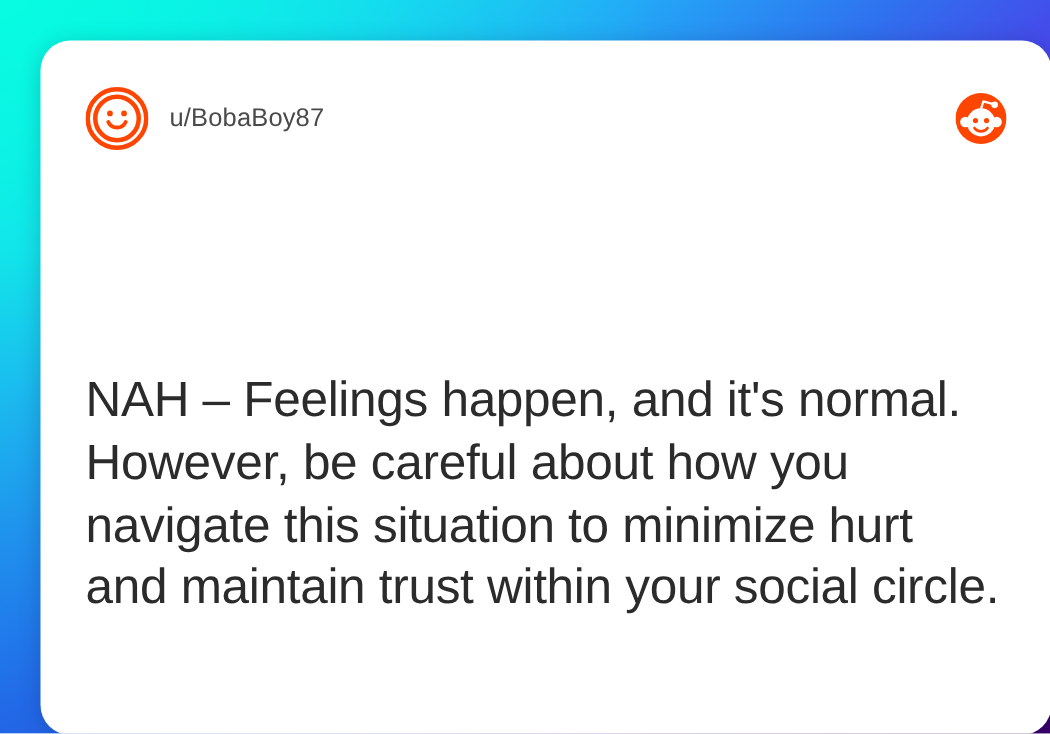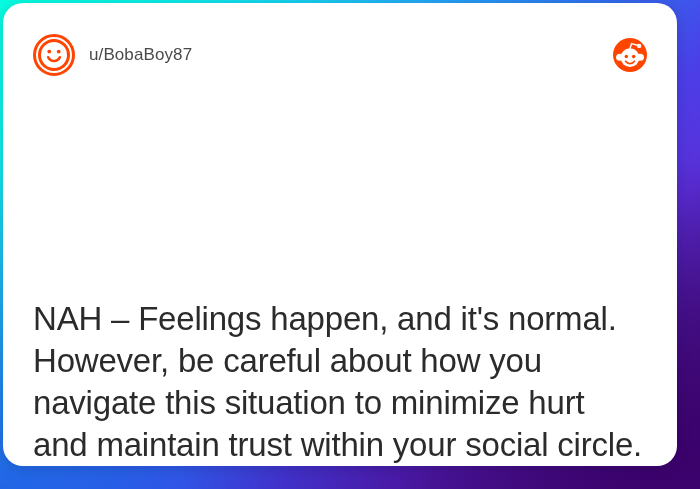--- a/index.html
+++ b/index.html
@@ -23,21 +23,21 @@
         #18f5e0 0%,
         #13e8e8 10%,
         #1ad1f2 22%,
         #23a8f7 36%,
         #2f72ef 50%,
         #4b3fe8 64%,
         #5a2fd8 74%,
         #4b1e9e 85%,
         #3a0f6e 94%,
         #2e0a55 100%);
-    padding: 3px;
+    padding: 27px;
   }
 
   
   #stage::after {
     content: "";
     position: absolute;
     inset: 0;
     background:
       radial-gradient(120% 110% at 100% 100%, rgba(60, 0, 110, 0.92) 0%, rgba(60, 0, 110, 0.55) 32%, rgba(60, 0, 110, 0) 62%),
       radial-gradient(105% 100% at 0% 100%, rgba(30, 70, 220, 0.60) 0%, rgba(30, 70, 220, 0.22) 38%, rgba(30, 70, 220, 0) 66%),
@@ -87,21 +87,21 @@
     margin-left: auto;
     width: 34px;
     height: 34px;
     display: block;
     flex: 0 0 auto;
   }
 
   .body-wrap {
     flex: 1 1 auto;
     display: flex;
-    align-items: flex-end;
+    align-items: center;
     padding-top: 62px;
   }
 
   .body-text {
     font-size: 33px;
     line-height: 1.27;
     color: #2b2b2b;
     letter-spacing: -0.2px;
     font-family: "Liberation Sans", sans-serif;
     font-weight: 400;

